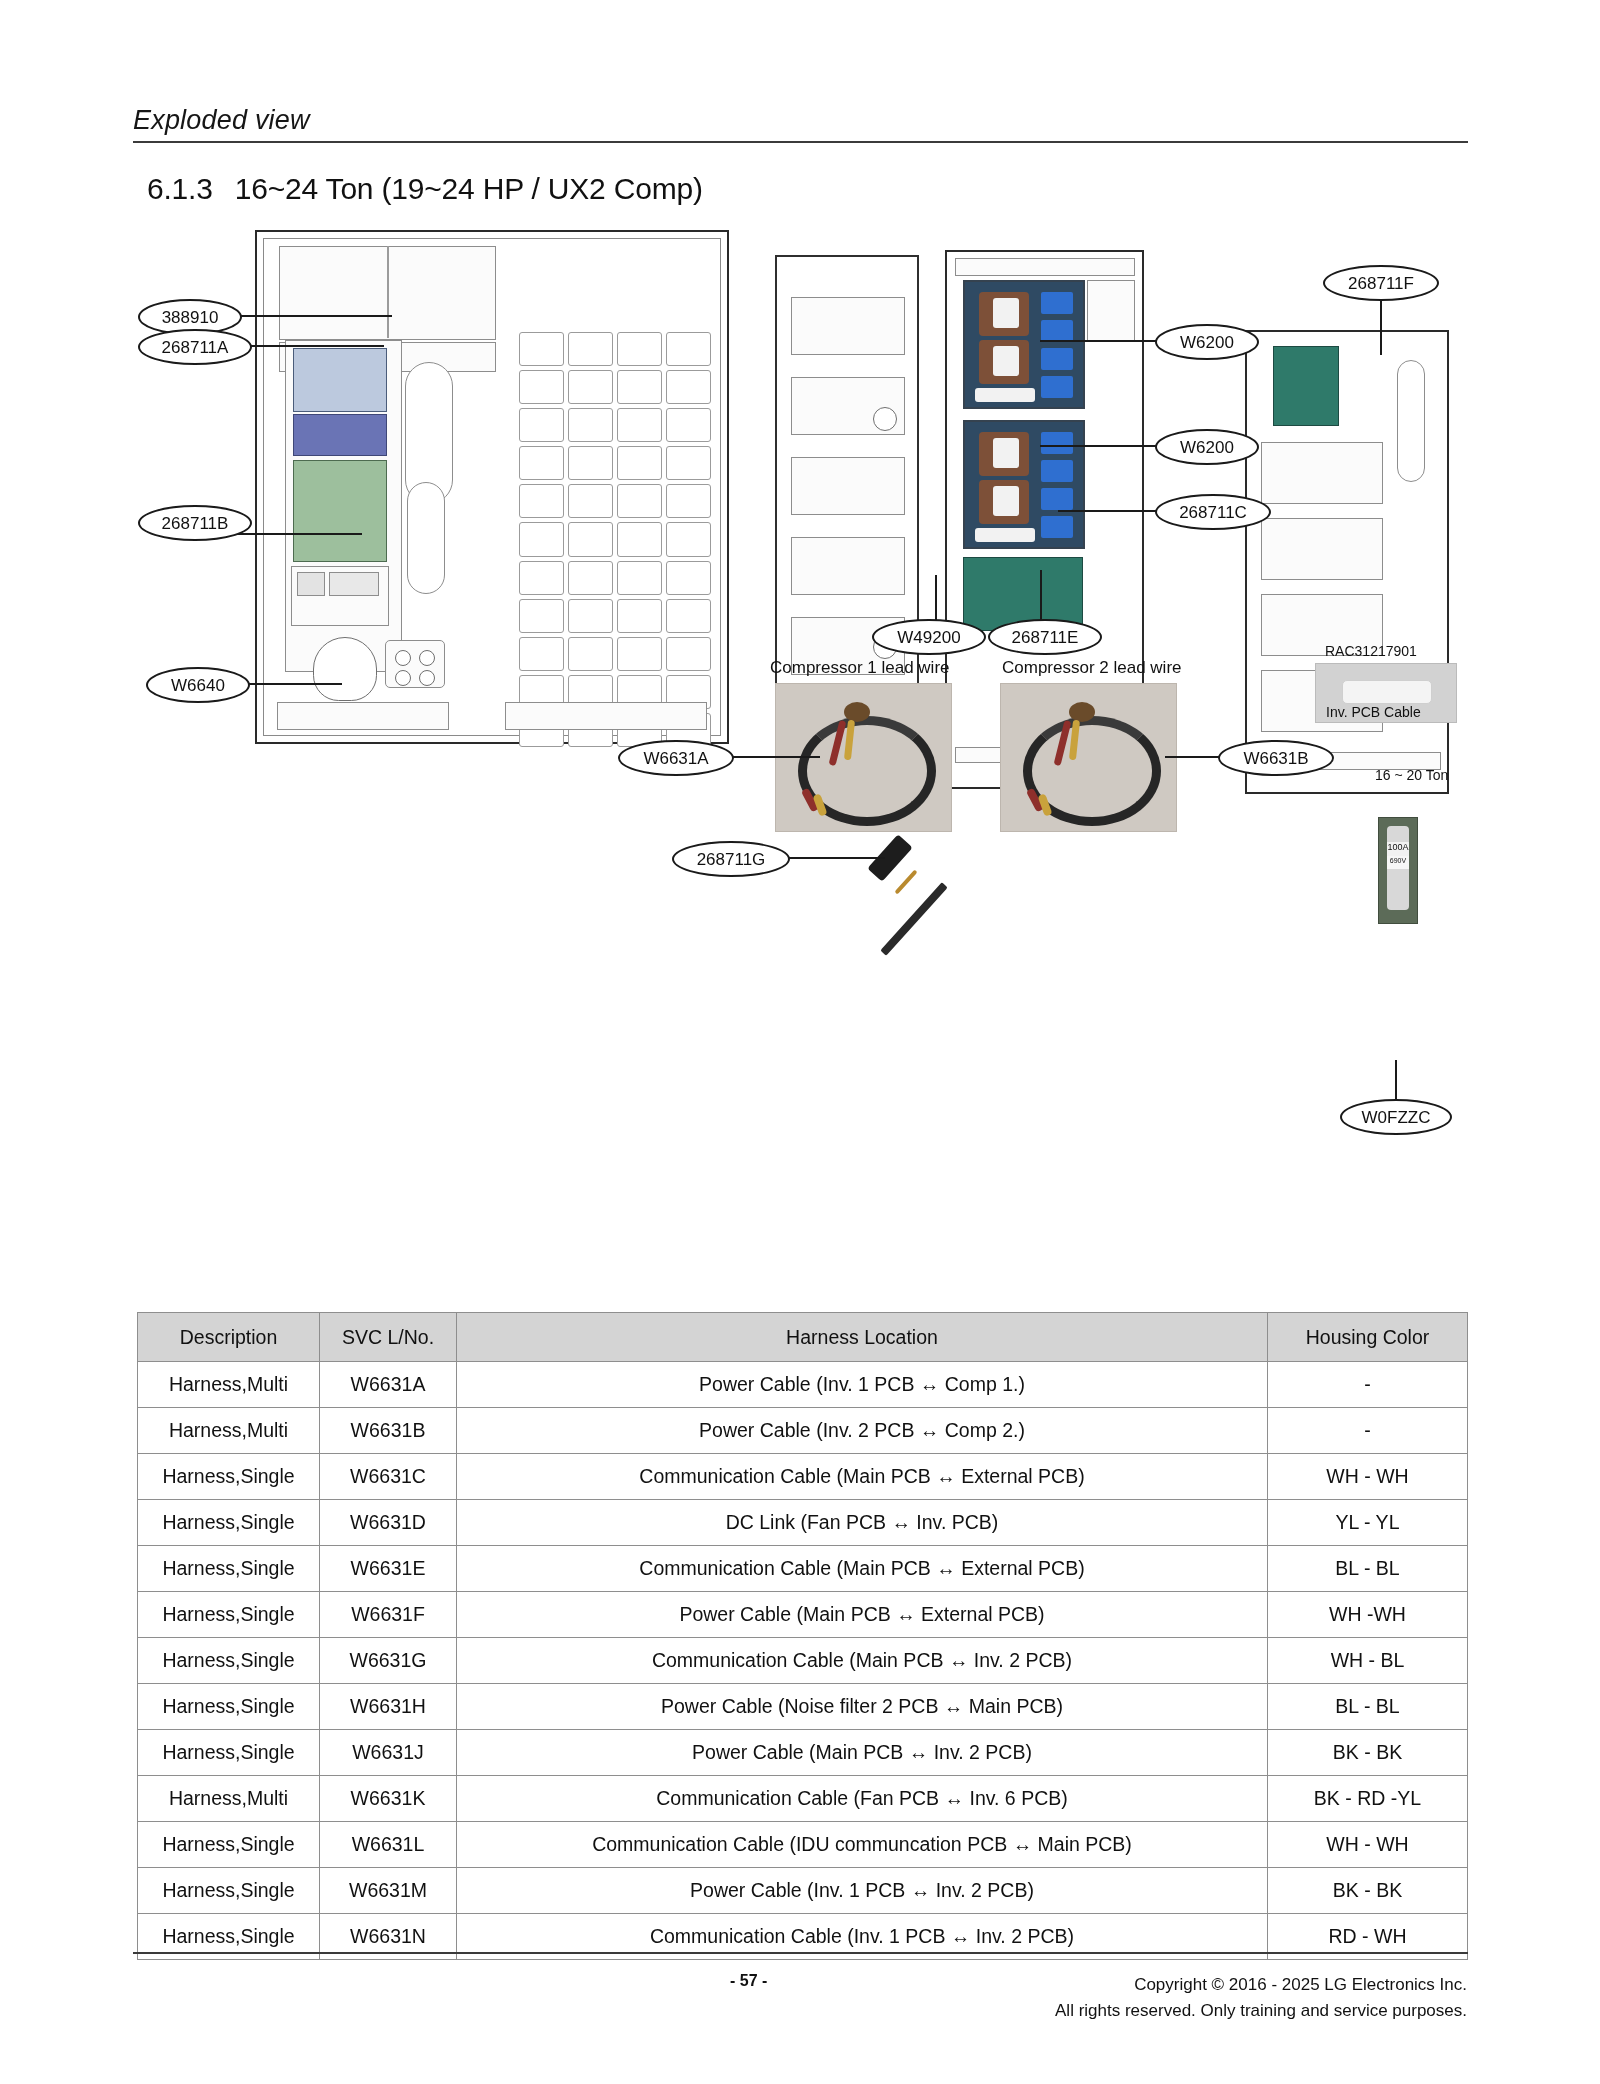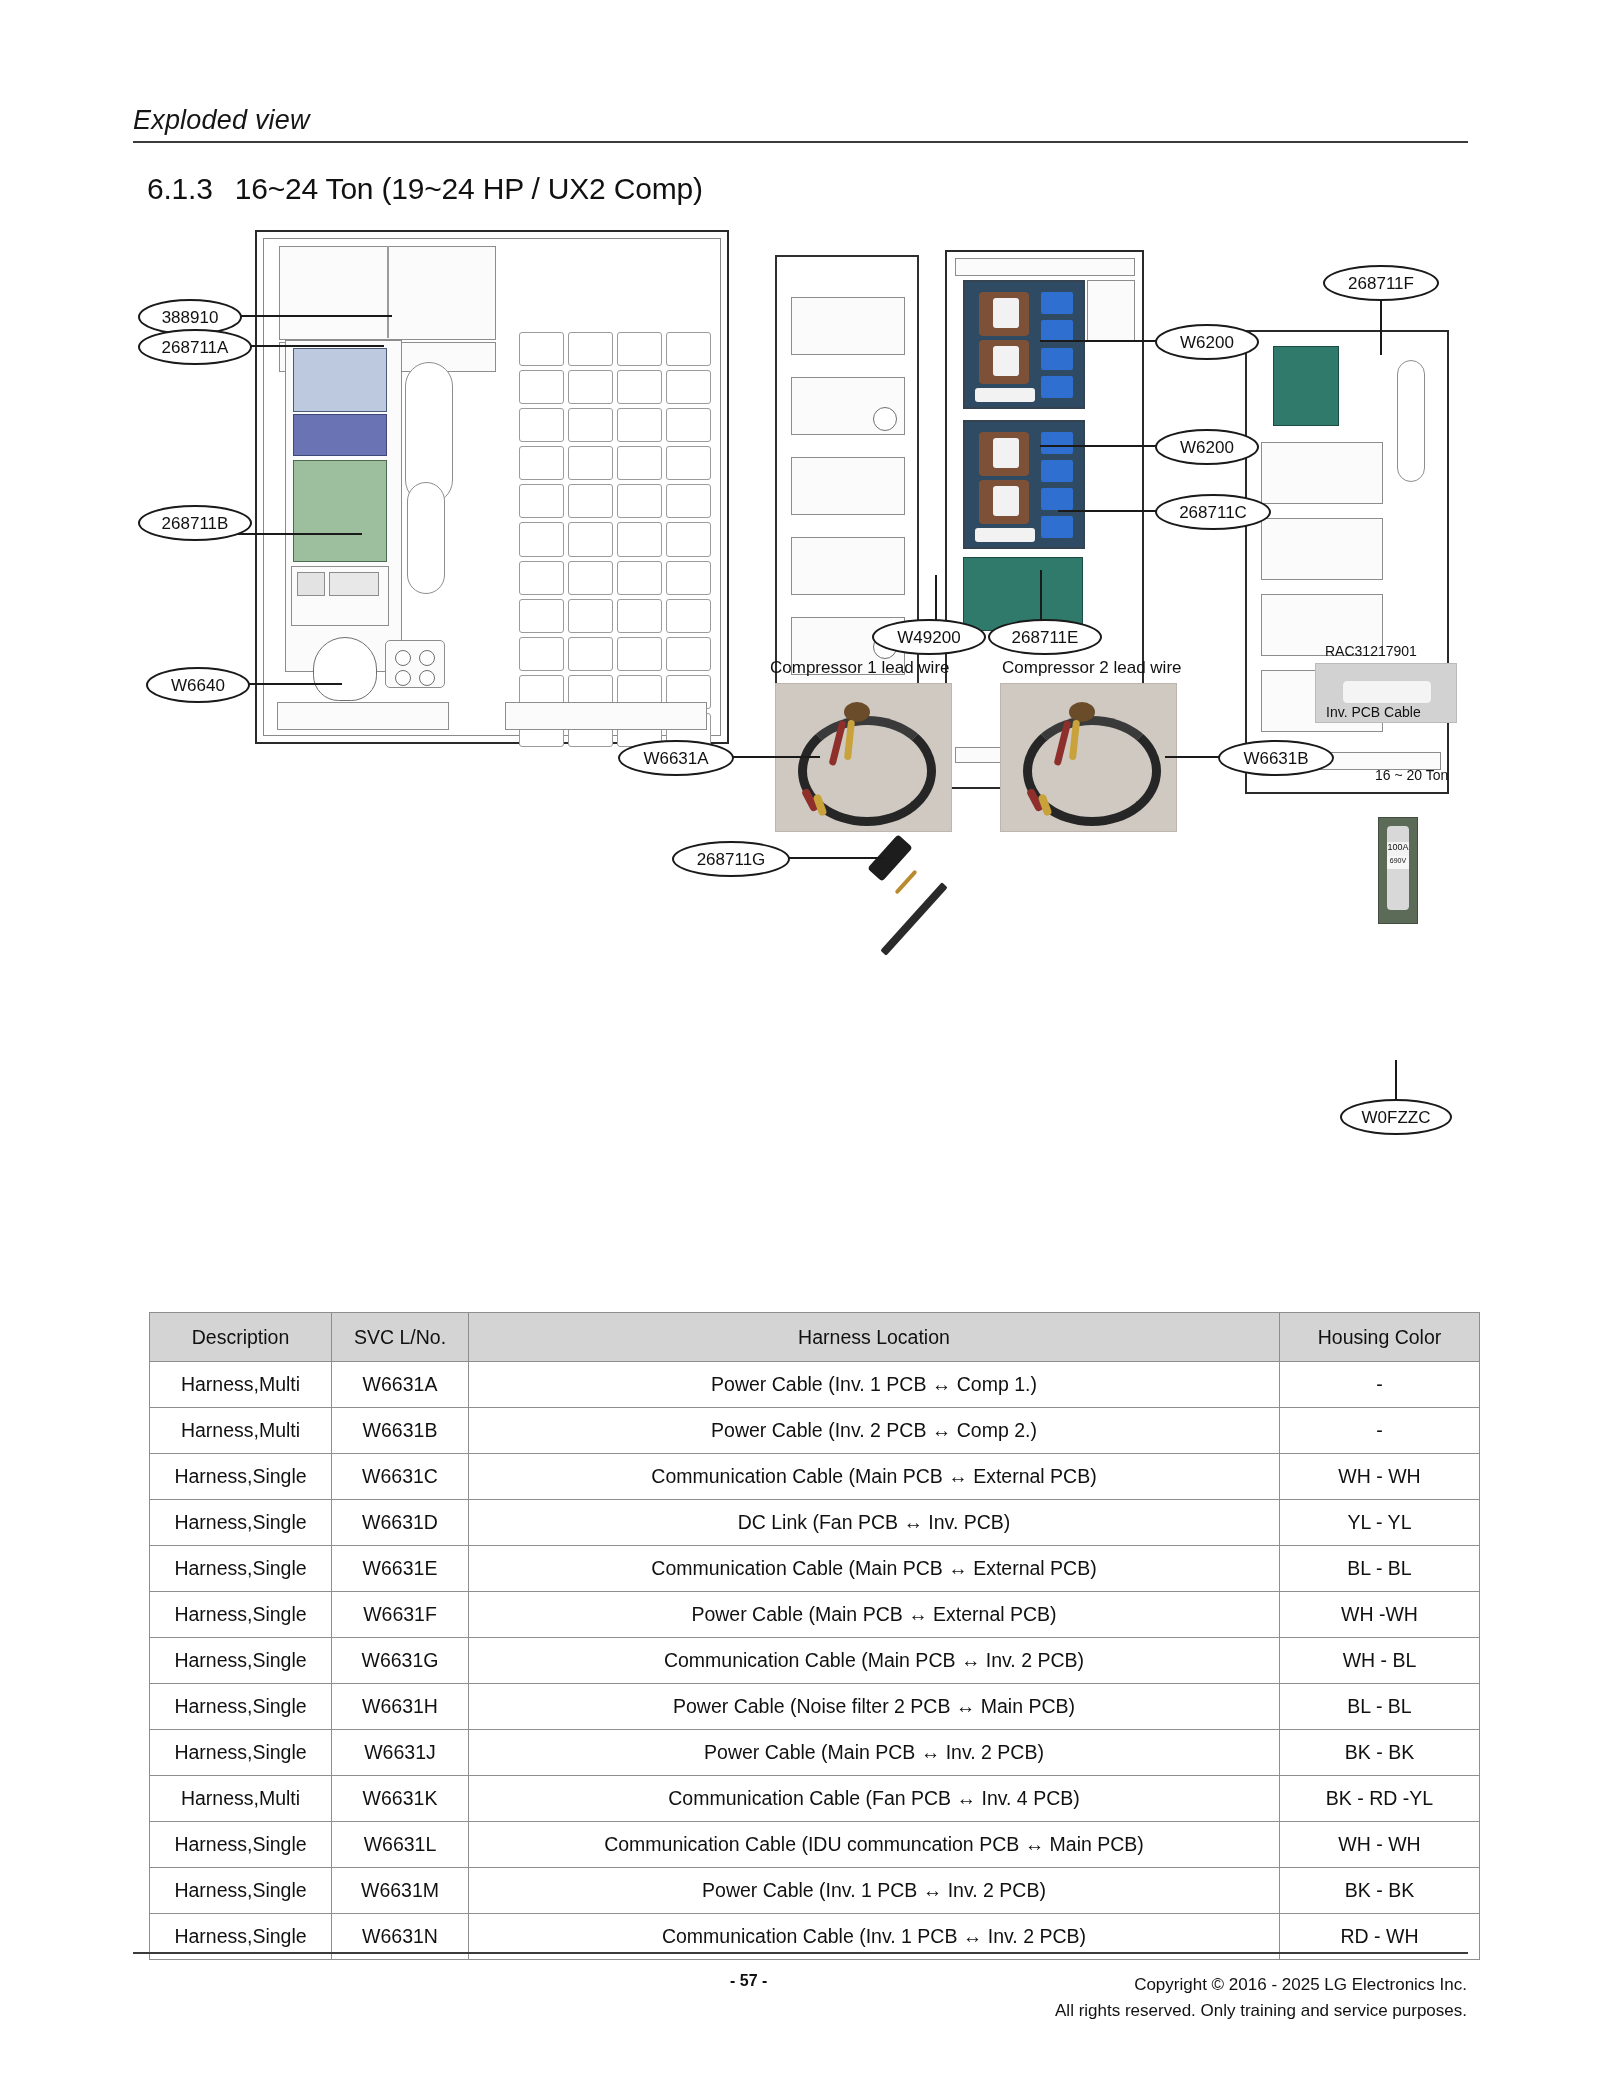--- a/index.html
+++ b/index.html
@@ -273,21 +273,20 @@
     transform: rotate(42deg);
     border-radius: 2px;
   }
 
   
   .tbl-wrap {
     position: absolute;
     left: 137px;
     top: 1312px;
     width: 1330px;
-    margin-left: 12px;
   }
   table.harness {
     border-collapse: collapse;
     width: 1330px;
     table-layout: fixed;
   }
   table.harness th, table.harness td {
     border: 1px solid #8e8e8e;
     font-size: 19.5px;
     color: #111;
@@ -647,21 +646,21 @@
         </tr>
         <tr>
           <td>Harness,Single</td>
           <td>W6631J</td>
           <td>Power Cable (Main PCB ↔ Inv. 2 PCB)</td>
           <td>BK - BK</td>
         </tr>
         <tr>
           <td>Harness,Multi</td>
           <td>W6631K</td>
-          <td>Communication Cable (Fan PCB ↔ Inv. 4 PCB)</td>
+          <td>Communication Cable (Fan PCB ↔ Inv. 6 PCB)</td>
           <td>BK - RD -YL</td>
         </tr>
         <tr>
           <td>Harness,Single</td>
           <td>W6631L</td>
           <td>Communication Cable (IDU communcation PCB ↔ Main PCB)</td>
           <td>WH - WH</td>
         </tr>
         <tr>
           <td>Harness,Single</td>

